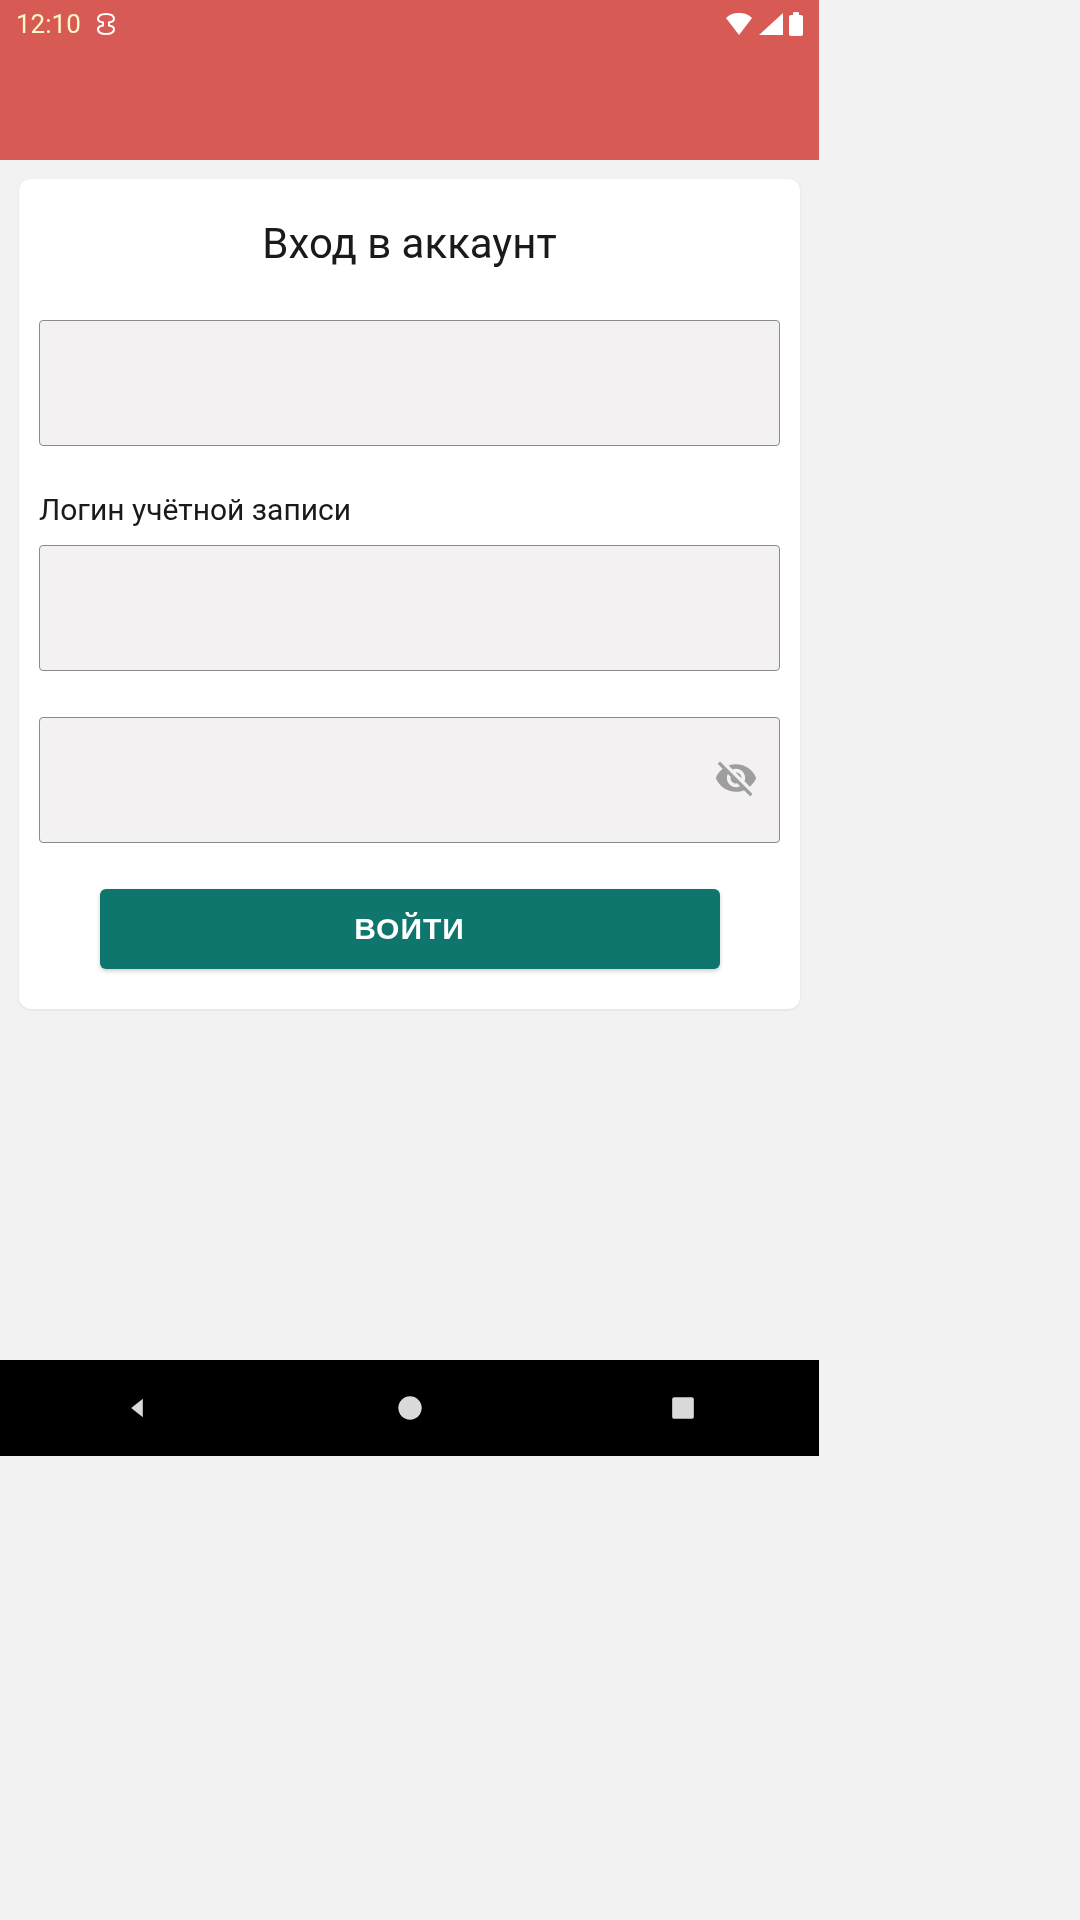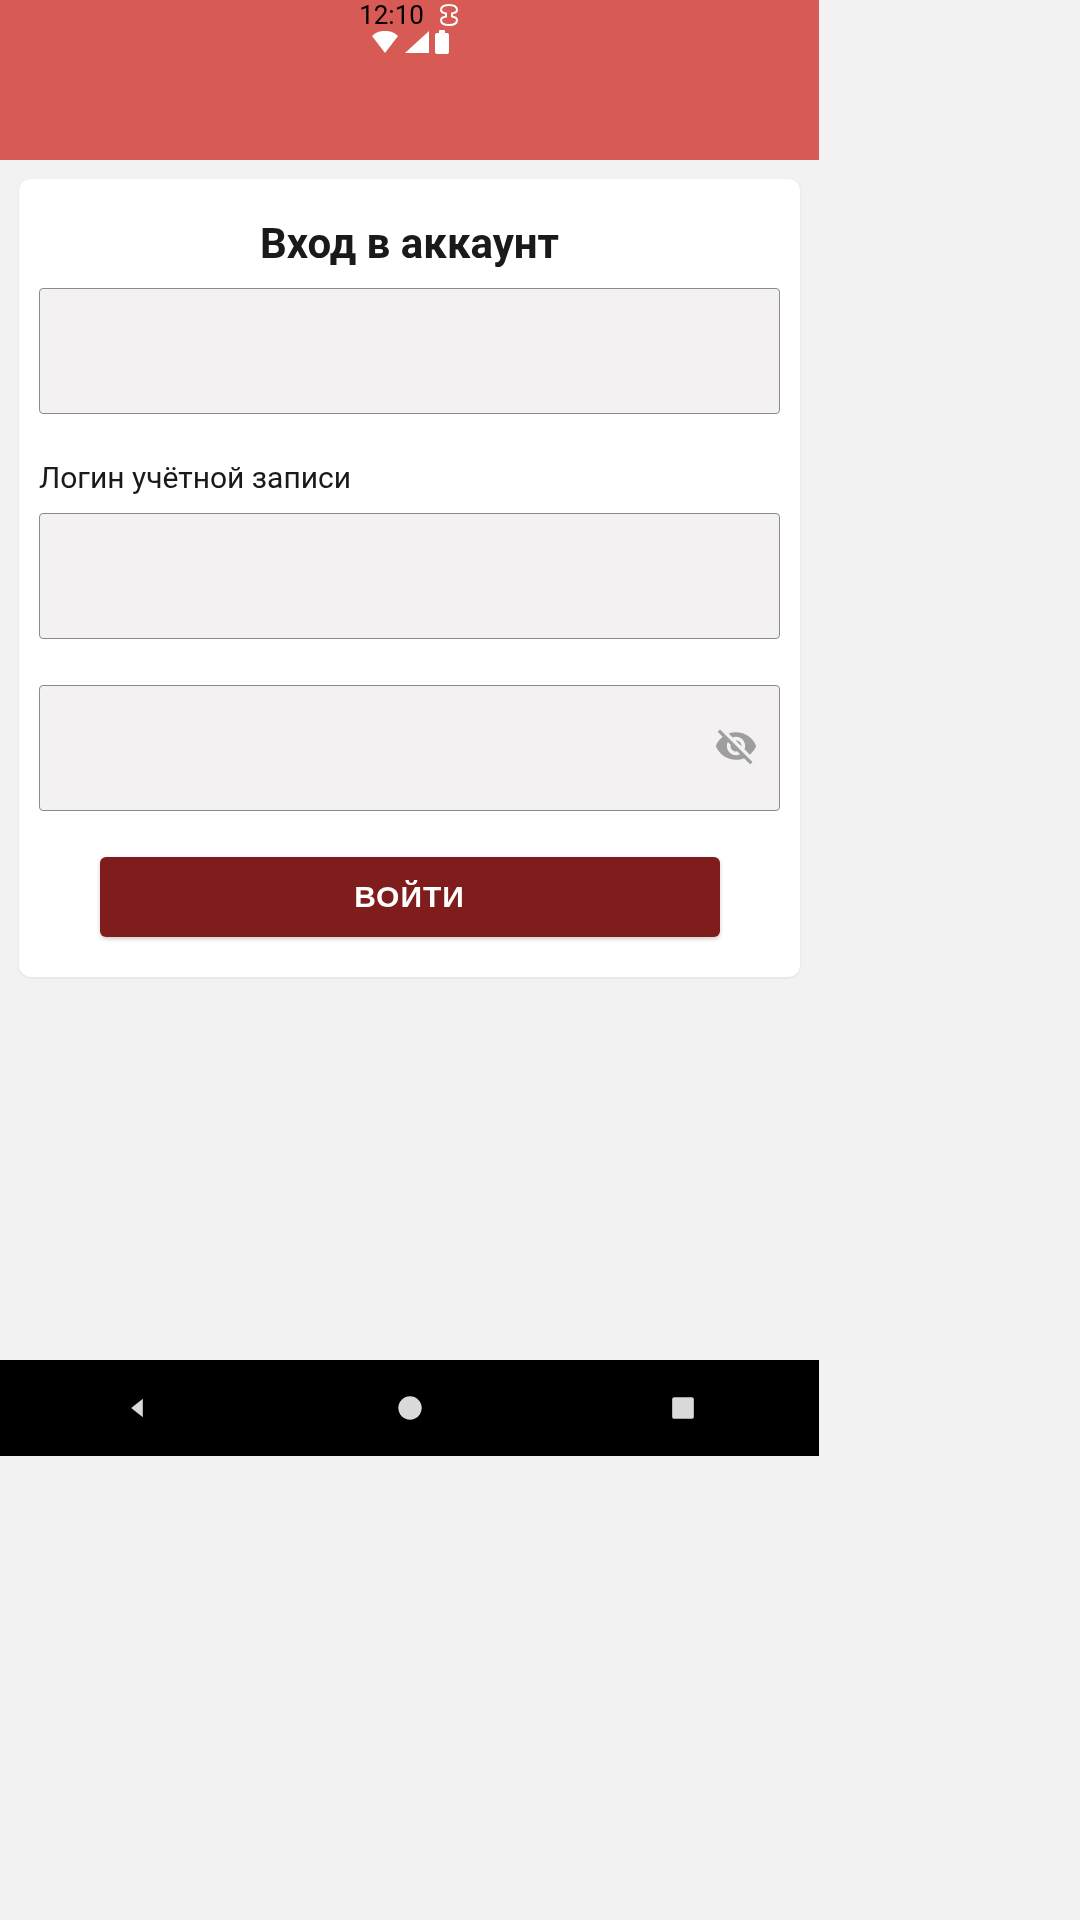--- a/index.html
+++ b/index.html
@@ -17,22 +17,21 @@
       overflow: hidden;
     }
     
     .status-bar {
       height: 48px;
       background: #d75a55;
       display: flex;
       justify-content: space-between;
       align-items: center;
       padding: 0 16px;
-      color: #000000;
-      flex-direction: column;
+      color: #fef9c3;
     }
     
     .status-left {
       display: flex;
       align-items: center;
       gap: 14px;
     }
     
     .status-time {
       font-size: 26px;
@@ -60,24 +59,24 @@
     
     .card {
       background: white;
       border-radius: 12px;
       padding: 40px 20px 40px 20px;
       box-shadow: 0 1px 3px rgba(0,0,0,0.08);
     }
     
     .card-title {
       font-size: 42px;
-      font-weight: 700;
+      font-weight: 400;
       text-align: center;
       color: #1a1a1a;
-      margin-bottom: 20px;
+      margin-bottom: 52px;
     }
     
     .card-description {
       font-size: 28px;
       line-height: 1.4;
       color: #1a1a1a;
       margin-bottom: 64px;
     }
     
     .form-group {
@@ -117,21 +116,21 @@
       transform: translateY(-50%);
       cursor: pointer;
       color: #9e9e9e;
     }
     
     .submit-button {
       display: block;
       width: 620px;
       height: 80px;
       margin: 26px auto 0;
-      background: #7f1d1d;
+      background: #0f766e;
       color: white;
       border: none;
       border-radius: 6px;
       font-size: 30px;
       font-weight: 600;
       letter-spacing: 1px;
       cursor: pointer;
       box-shadow: 0 2px 4px rgba(0,0,0,0.2);
     }
     

